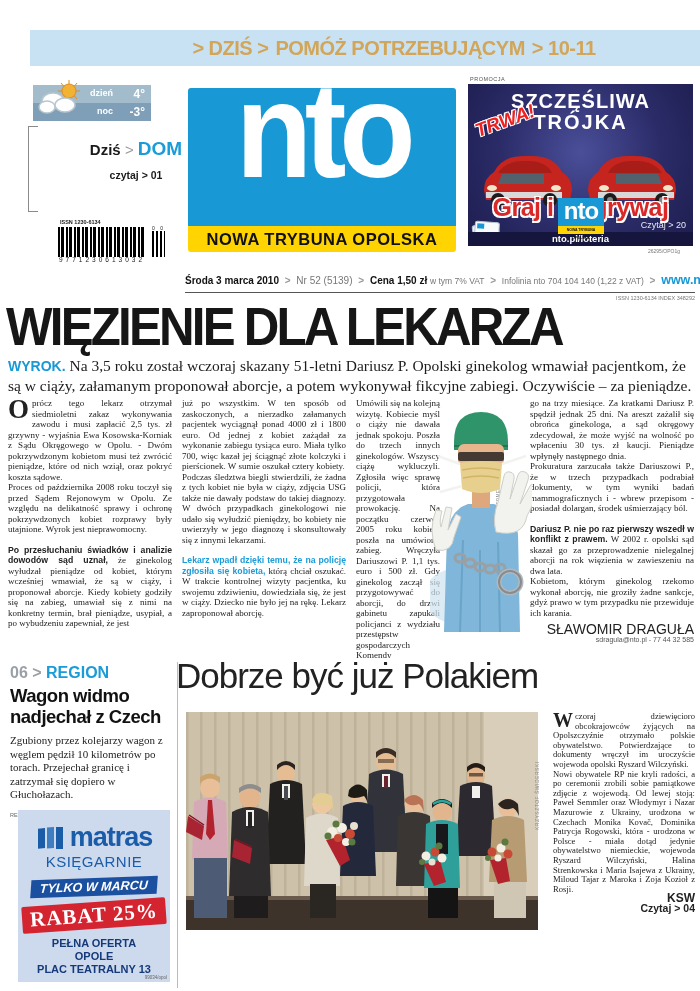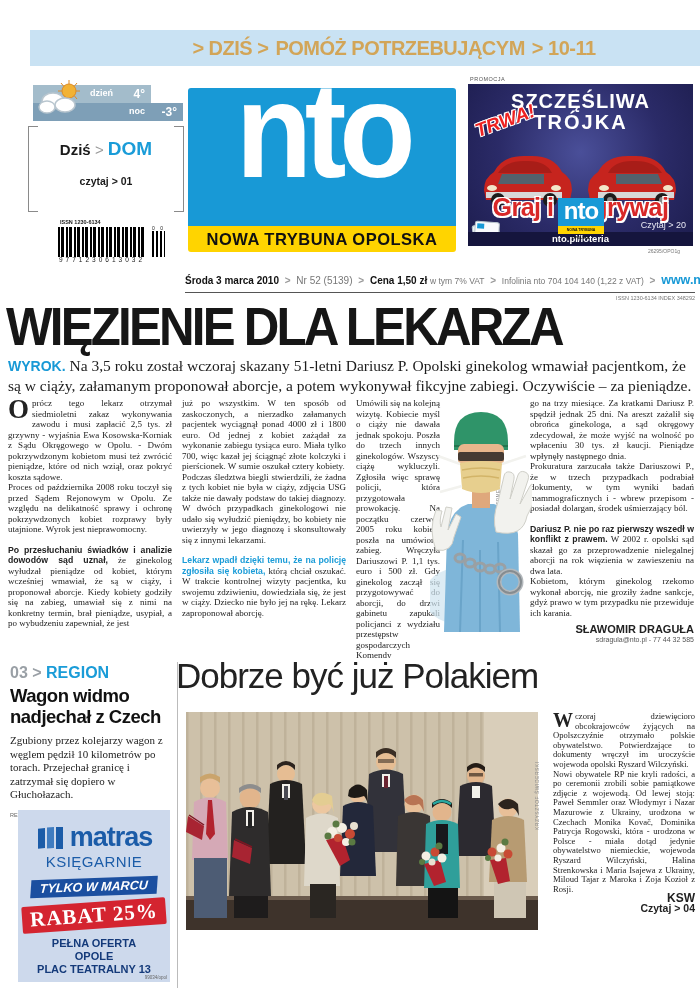--- a/index.html
+++ b/index.html
@@ -12,32 +12,32 @@
   .top-banner{left:30px;top:30px;width:640px;height:36px;background:#c9e2f3;
     display:flex;align-items:center;justify-content:center;gap:7px;
     font-weight:bold;font-size:20px;letter-spacing:-0.5px;white-space:nowrap;padding-left:44px;}
   .gold{color:#d2a558;} .bannerblue{color:#1d7aa6;}
 
   
   .weather{left:33px;top:85px;width:114px;height:36px;font-weight:bold;text-decoration:underline;}
   .wrow{position:absolute;left:0;width:118px;height:18px;color:#fff;}
   .wrow .lbl{position:absolute;right:38px;top:3px;font-size:9px;}
   .wrow .tmp{position:absolute;right:6px;top:2px;font-size:12px;}
-  .wday{top:0;background:#a3bccb;} .wnight{top:18px;background:#7e9fb7;padding-left:32px;}
+  .wday{top:0;background:#a3bccb;} .wnight{top:18px;background:#7e9fb7;}
   .wicon{position:absolute;left:2px;top:-6px;width:52px;height:42px;}
 
   
-  .teaser{left:28px;top:126px;width:156px;height:86px;text-align:center;}
+  .teaser{left:28px;top:126px;width:138px;height:86px;text-align:center;padding-left:39px;}
   .bracket{position:absolute;top:0;bottom:0;width:9px;border:1.5px solid #8a8a8a;}
   .bl{left:0;border-right:none;} .br{right:0;border-left:none;}
   .teaser-line1{margin-top:12px;font-size:15px;font-weight:bold;}
   .teaser-line1 .sec{color:#1a9cd8;font-size:19px;}
   .teaser-line1 .ar{color:#9a9a9a;font-weight:normal;}
   .teaser-body{margin-top:2px;font-size:11.5px;font-weight:bold;color:#333;line-height:13px;padding:0 10px;}
-  .teaser-cta{margin-top:15px;font-size:10.5px;font-weight:bold;}
+  .teaser-cta{margin-top:9px;font-size:10.5px;font-weight:bold;}
 
   
   .issn-sm{left:60px;top:219px;font-size:5.5px;color:#222;font-weight:bold;}
   .barcode{left:58px;top:227px;width:88px;height:30px;
     background:repeating-linear-gradient(90deg,#000 0 2px,#fff 2px 3px,#000 3px 6px,#fff 6px 8px);}
   .barcode-d{left:58px;top:256px;width:88px;font-size:6.5px;letter-spacing:3px;text-align:center;}
   .barcode2{left:152px;top:231px;width:13px;height:26px;
     background:repeating-linear-gradient(90deg,#000 0 2px,#fff 2px 4px);}
   .barcode2-d{left:152px;top:225px;width:13px;font-size:5px;text-align:center;letter-spacing:2px;}
 
@@ -99,21 +99,21 @@
   .col p{margin:0;}
   .plead{margin-top:10px !important;}
   .blead{font-family:"Liberation Sans",sans-serif;font-weight:bold;font-size:8.7px;}
   .blue-lead{color:#1a9cd8;}
   .dropcap{float:left;font-size:27px;line-height:22px;font-weight:bold;padding-right:3px;}
   .col3{position:relative;}
   .col3-text{width:84px;}
   .doctor{position:absolute;left:74px;top:2px;width:102px;height:232px;z-index:2;}
   .vcredit{position:absolute;right:-16px;top:120px;transform:rotate(-90deg);transform-origin:center;
     font-family:"Liberation Sans",sans-serif;font-size:4.5px;color:#888;letter-spacing:0.5px;white-space:nowrap;}
-  .byline{text-align:right;font-family:"Liberation Sans",sans-serif;font-weight:bold;font-size:11px;margin-top:6px !important;}
+  .byline{text-align:right;font-family:"Liberation Sans",sans-serif;font-weight:normal;font-size:14px;margin-top:6px !important;}
   .contact{text-align:right;font-family:"Liberation Sans",sans-serif;font-size:7px;color:#555;}
 
   
   .vrule{left:177px;top:662px;width:1px;height:326px;background:#bbb;}
   .region{left:10px;top:664px;width:162px;}
   .region-kick{font-weight:bold;font-size:16px;color:#9aa0a6;}
   .region-kick .sec{color:#1a9cd8;}
   .region-h{font-weight:bold;font-size:18.5px;line-height:21px;color:#111;margin-top:3px;letter-spacing:-0.5px;}
   .region-b{font-family:"Liberation Serif","DejaVu Serif",serif;font-size:11px;line-height:13.5px;color:#222;margin-top:7px;}
   .reklama{font-size:5.5px;color:#666;margin-top:10px;}
@@ -308,21 +308,21 @@
     <p>Kobietom, którym ginekolog rzekomo wykonał aborcję, nie groziły żadne sankcje, gdyż prawo w tym przypadku nie przewiduje ich karania.</p>
     <p class="byline">SŁAWOMIR DRAGUŁA</p>
     <p class="contact">sdragula@nto.pl - 77 44 32 585</p>
   </div>
 </div>
 
 <div class="abs vrule"></div>
 
 <div class="abs region">
   <div class="region-kick">
-    <span>03</span><span> &gt; </span><span class="sec">REGION</span>
+    <span>06</span><span> &gt; </span><span class="sec">REGION</span>
   </div>
   <div class="region-h">Wagon widmo nadjechał z Czech</div>
   <div class="region-b">Zgubiony przez kolejarzy wagon z węglem pędził 10 kilometrów po torach. Przejechał granicę i zatrzymał się dopiero w Głuchołazach.</div>
   <div class="reklama">REKLAMA</div>
 </div>
 
 <div class="abs matras">
   <div class="matras-row">
     <svg width="30" height="26" viewBox="0 0 30 26">
       <rect x="2" y="4" width="7" height="20" fill="#1b5ca8" transform="skewY(-6)"></rect>

